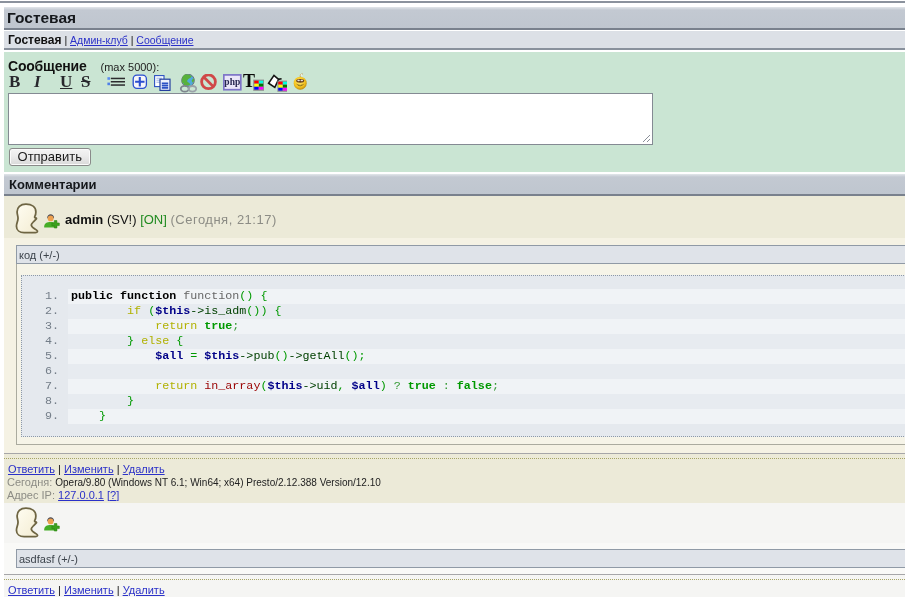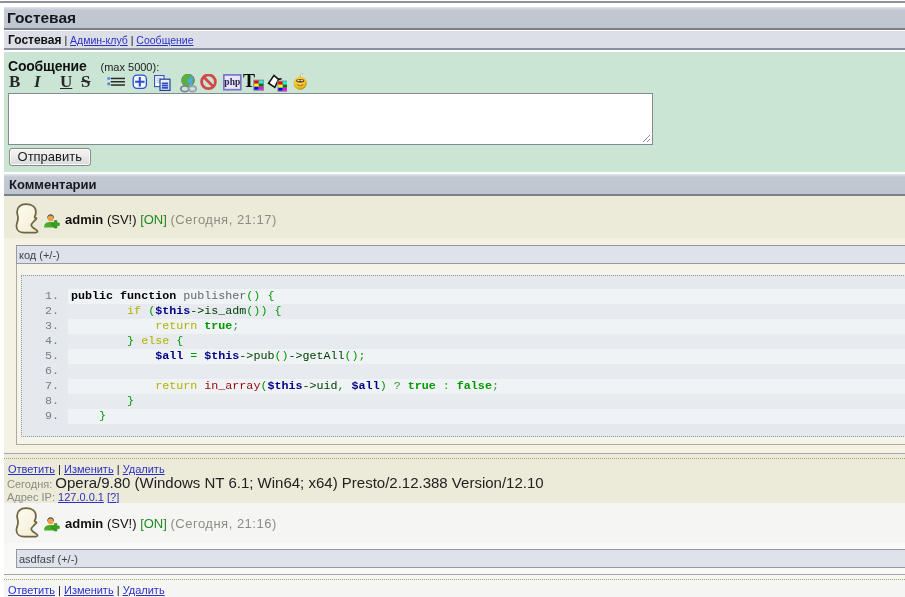--- a/index.html
+++ b/index.html
@@ -68,21 +68,21 @@
 .b{color:#009900;}
 .v{color:#000088;font-weight:bold;}
 .m{color:#004000;}
 .f{color:#990000;}
 .g{color:#666666;}
 .s{color:#339933;}
 .t{color:#009900;font-weight:bold;}
 .kb{color:#000;font-weight:bold;}
 .links{font-size:11px;padding-left:4px;line-height:13px;margin-top:3.5px;color:#111;}
 .meta2{font-size:11px;padding-left:3px;line-height:13px;color:#222;}
-.val{font-size:15px;}
+.val{font-size:10px;}
 .lbl{color:#8c8c85;}
 </style>
 </head>
 <body>
 <div id="topline" class="abs"></div>
 <div id="hdr" class="abs">
     <div class="t">Гостевая</div>
   </div>
 <div id="crumb" class="abs"><b>Гостевая</b> | <a href="#">Админ-клуб</a> | <a href="#">Сообщение</a></div>
 
@@ -190,21 +190,21 @@
           <circle cx="7.6" cy="5.4" r="2.9" fill="#eda04e"></circle>
           <path d="M1.2,13.6 C1.2,10.4 4,9 7.6,9 C11.2,9 14,10.4 14,13.6 L14,14.4 L1.2,14.4 Z" fill="#46ad28"></path>
           <path d="M8.9,10 h2.4 v-2.4 h2.6 v2.4 h2.4 v2.6 h-2.4 v2.4 h-2.6 v-2.4 h-2.4 Z" fill="#3ba11e" stroke="#2e8512" stroke-width="0.6"></path>
         </svg></span>
     <div class="cmeta"><b>admin</b> (SV!) <span class="on">[ON]</span> <span class="gray">(Сегодня, 21:17)</span></div>
   </div>
   <div class="cbody">
     <div class="sphead">код (+/-)</div>
     <div class="spbody">
       <div class="codebox">
-        <div class="crow"><span class="ln">1.</span><span class="ct o1"><span class="kb">public function</span> <span class="g">publisher</span><span class="b">()</span> <span class="b">{</span></span></div>
+        <div class="crow"><span class="ln">1.</span><span class="ct o1"><span class="kb">public function</span> <span class="g">function</span><span class="b">()</span> <span class="b">{</span></span></div>
         <div class="crow"><span class="ln">2.</span><span class="ct o2">        <span class="k">if</span> <span class="b">(</span><span class="v">$this</span><span class="m">-&gt;is_adm</span><span class="b">())</span> <span class="b">{</span></span></div>
         <div class="crow"><span class="ln">3.</span><span class="ct o1">            <span class="k">return</span> <span class="t">true</span><span class="s">;</span></span></div>
         <div class="crow"><span class="ln">4.</span><span class="ct o2">        <span class="b">}</span> <span class="k">else</span> <span class="b">{</span></span></div>
         <div class="crow"><span class="ln">5.</span><span class="ct o1">            <span class="v">$all</span> <span class="b">=</span> <span class="v">$this</span><span class="m">-&gt;pub</span><span class="b">()</span><span class="m">-&gt;getAll</span><span class="b">();</span></span></div>
         <div class="crow"><span class="ln">6.</span><span class="ct o2"> </span></div>
         <div class="crow"><span class="ln">7.</span><span class="ct o1">            <span class="k">return</span> <span class="f">in_array</span><span class="b">(</span><span class="v">$this</span><span class="m">-&gt;uid</span><span class="b">,</span> <span class="v">$all</span><span class="b">)</span> <span class="s">?</span> <span class="t">true</span> <span class="s">:</span> <span class="t">false</span><span class="s">;</span></span></div>
         <div class="crow"><span class="ln">8.</span><span class="ct o2">        <span class="b">}</span></span></div>
         <div class="crow"><span class="ln">9.</span><span class="ct o1">    <span class="b">}</span></span></div>
       </div>
     </div>
@@ -227,21 +227,20 @@
             </linearGradient>
           </defs>
           <path d="M10.5,1.2 C5,1.2 2,4.6 2,8.8 C2,11.4 2.9,13.2 2.9,15.2 C2.9,18.4 1.4,20.2 1.4,23.2 C1.4,27.2 4.5,29.6 8.7,29.6 L19.6,29.6 C21.7,29.6 22.2,28.2 20.7,27.1 C18.2,25.3 15.6,24.2 15.6,22.1 C15.6,20.6 16.7,19.8 18.1,18.4 L20.2,16.1 C20.9,15.4 20.6,14.9 19.7,14.8 C18.8,14.7 18.6,14.2 19,13.3 C19.6,12.2 20,11 20,9 C20,4 16,1.2 10.5,1.2 Z" fill="url(#ag)" stroke="#6e6543" stroke-width="1.7"></path>
         </svg></span>
       <span class="uadd"><svg width="17" height="17" viewBox="0 0 17 17">
           <path d="M4.2,4.8 C4.2,2.6 5.8,1.2 7.6,1.2 C9.4,1.2 11,2.6 11,4.8 L10.4,5.4 L4.8,5.4 Z" fill="#4c4c55"></path>
           <circle cx="7.6" cy="5.4" r="2.9" fill="#eda04e"></circle>
           <path d="M1.2,13.6 C1.2,10.4 4,9 7.6,9 C11.2,9 14,10.4 14,13.6 L14,14.4 L1.2,14.4 Z" fill="#46ad28"></path>
           <path d="M8.9,10 h2.4 v-2.4 h2.6 v2.4 h2.4 v2.6 h-2.4 v2.4 h-2.6 v-2.4 h-2.4 Z" fill="#3ba11e" stroke="#2e8512" stroke-width="0.6"></path>
         </svg></span>
-    <div class="cmeta"><b>admin</b> (SV!) <span class="on">[ON]</span> <span class="gray">(Сегодня, 21:16)</span></div>
   </div>
   <div class="cbody">
     <div class="sphead">asdfasf (+/-)</div>
   </div>
   <div class="cfoot">
     <div class="dotsep"></div>
     <div class="links"><a href="#">Ответить</a> | <a href="#">Изменить</a> | <a href="#">Удалить</a></div>
   </div>
 </div>
 

